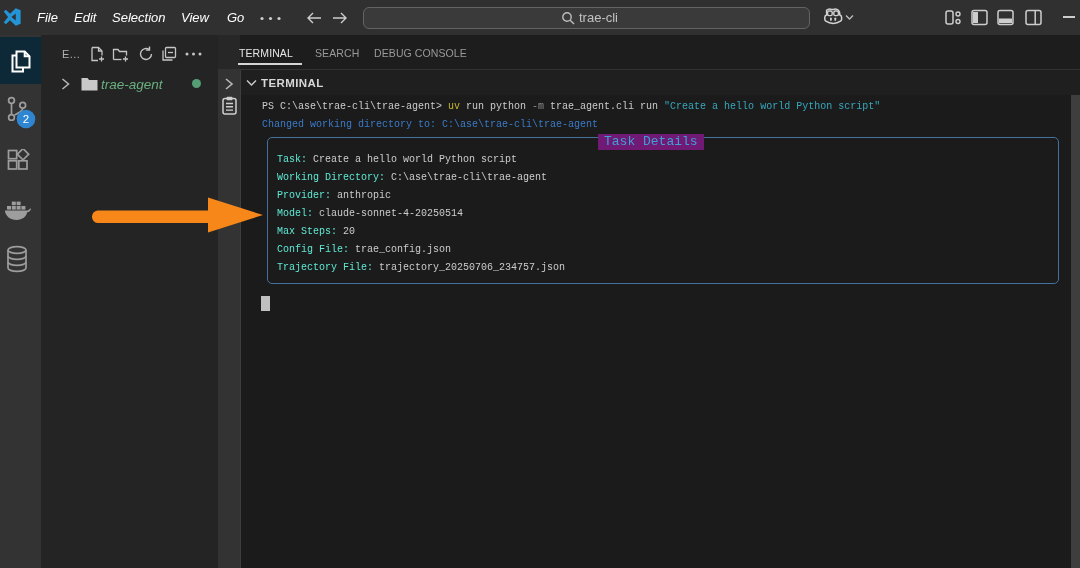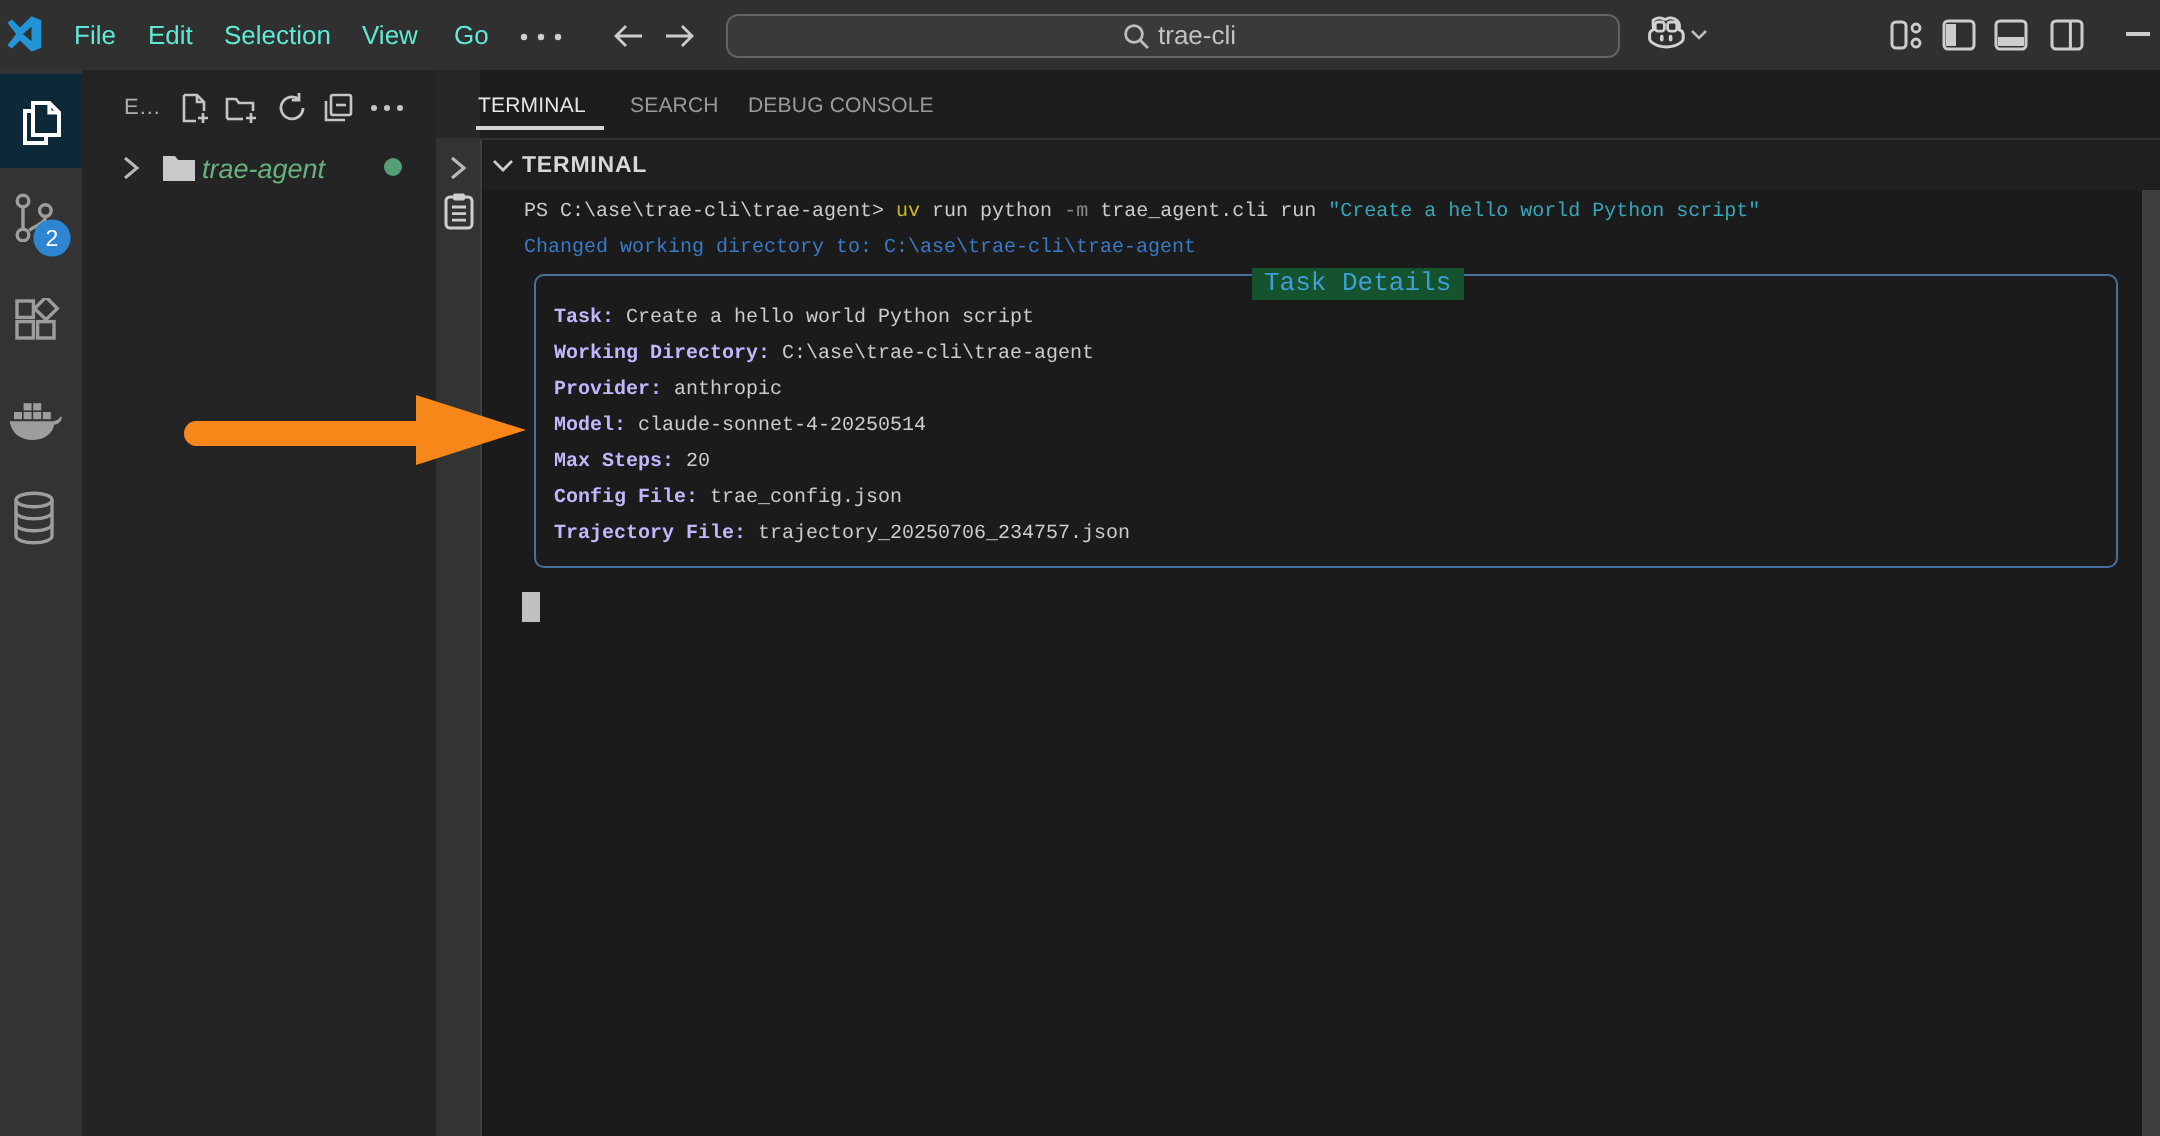--- a/index.html
+++ b/index.html
@@ -2,41 +2,41 @@
 <html><head>
 <meta charset="utf-8">
 <style>
   * { margin:0; padding:0; box-sizing:border-box; }
   html,body { width:1080px; height:568px; overflow:hidden; background:#1b1b1c; }
   body { position:relative; font-family:"Liberation Sans", sans-serif; }
   .abs { position:absolute; }
   pre { font-family:"Liberation Mono", monospace; font-size:10px; line-height:18px; color:#cccccc; }
   
   #titlebar { left:0; top:0; width:1080px; height:35px; background:#303031; }
-  .menu { position:absolute; top:0; height:35px; line-height:35px; color:#5eead4; font-size:13px; }
+  .menu { position:absolute; top:0; height:35px; line-height:35px; color:#ffffff; font-size:13px;font-style:italic; }
   
   #activitybar { left:0; top:35px; width:41px; height:533px; background:#333334; }
   #activetile { left:0; top:2px; width:41px; height:47px; background:#0d2836; }
   
   #sidebar { left:41px; top:35px; width:177px; height:533px; background:#242424; }
   
   #striptop { left:218px; top:35px; width:22px; height:35px; background:#272727; }
   #stripbottom { left:218px; top:70px; width:22px; height:498px; background:#333333; border-left:0; }
   #stripline { left:240px; top:70px; width:1px; height:498px; background:#3e3e3e; }
   
   #tabrow { left:240px; top:35px; width:840px; height:34px; background:#1d1d1e; }
   #tabborder { left:218px; top:69px; width:862px; height:1px; background:#323233; }
   #panelheader { left:241px; top:70px; width:839px; height:25px; background:#1f1f20; }
   #terminal { left:241px; top:95px; width:839px; height:473px; background:#1b1b1c; }
   .tab { position:absolute; top:35px; height:34px; line-height:36px; font-size:10.5px; letter-spacing:0.1px; color:#9a9a9a; }
   #scrollbar { left:1071px; top:95px; width:9px; height:473px; background:#3e3e3e; }
   
   #taskbox { left:267px; top:137px; width:792px; height:147px; border:1px solid #44719e; border-radius:5px; }
-  #taskboxtitle { left:626px; top:134px; height:16px; background:#14532d; color:#3fa0d8; font-family:"Liberation Mono", monospace; font-size:13px; line-height:16px; padding:0 6px; }
-  .tkey { font-weight:bold; color:#c4b5fd; }
+  #taskboxtitle { left:598px; top:134px; height:16px; background:#701a75; color:#3fa0d8; font-family:"Liberation Mono", monospace; font-size:13px; line-height:16px; padding:0 6px; }
+  .tkey { font-weight:normal; color:#5eead4; }
   #cursor { left:261px; top:296px; width:9px; height:15px; background:#c0c0c0; }
   .yy { color:#c9b82a; } .gg { color:#8a8a8a; } .tt { color:#36a8bc; } .bb { color:#3a7bc8; }
 </style>
 </head>
 <body>
   <div class="abs" id="titlebar"></div>
   <div class="abs" id="activitybar">
     <div class="abs" id="activetile"></div>
   </div>
   <div class="abs" id="sidebar"></div>

